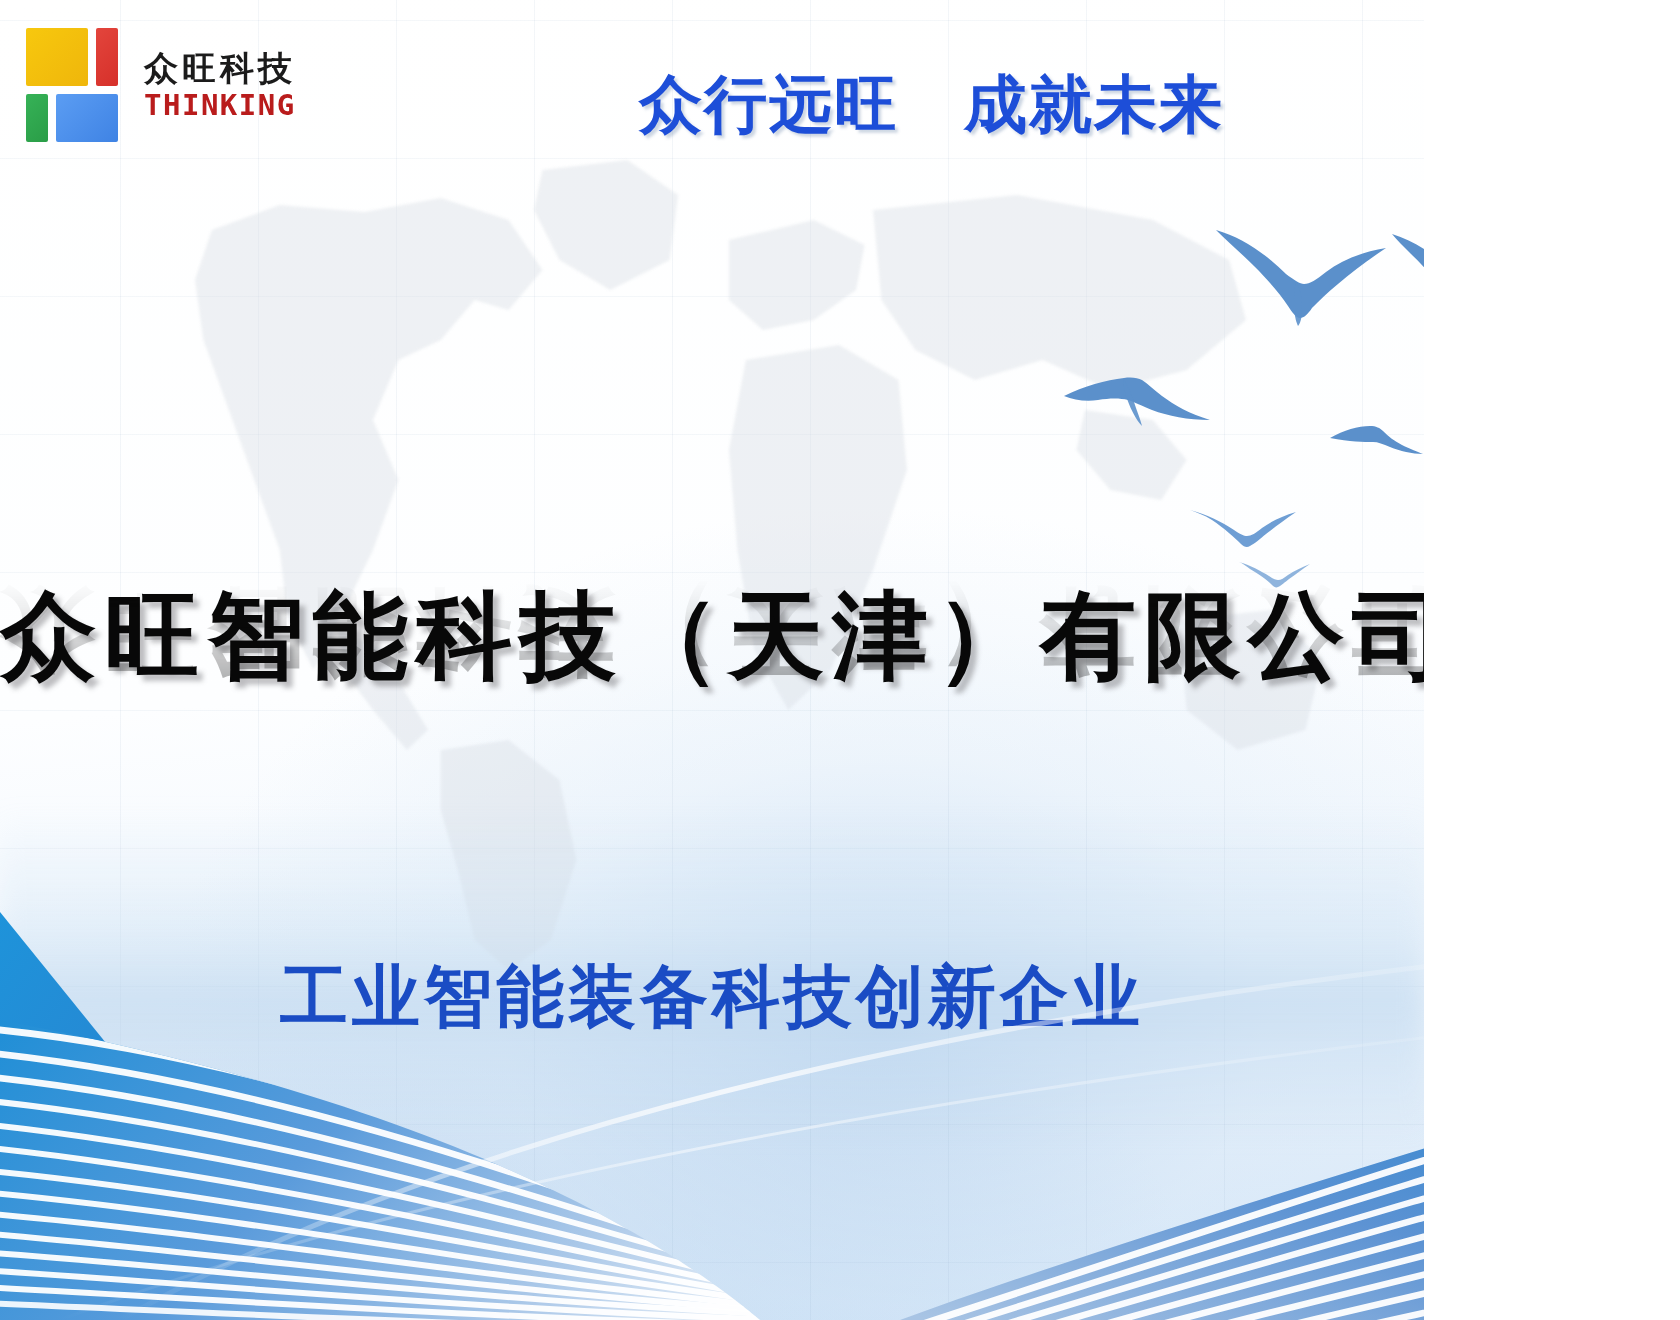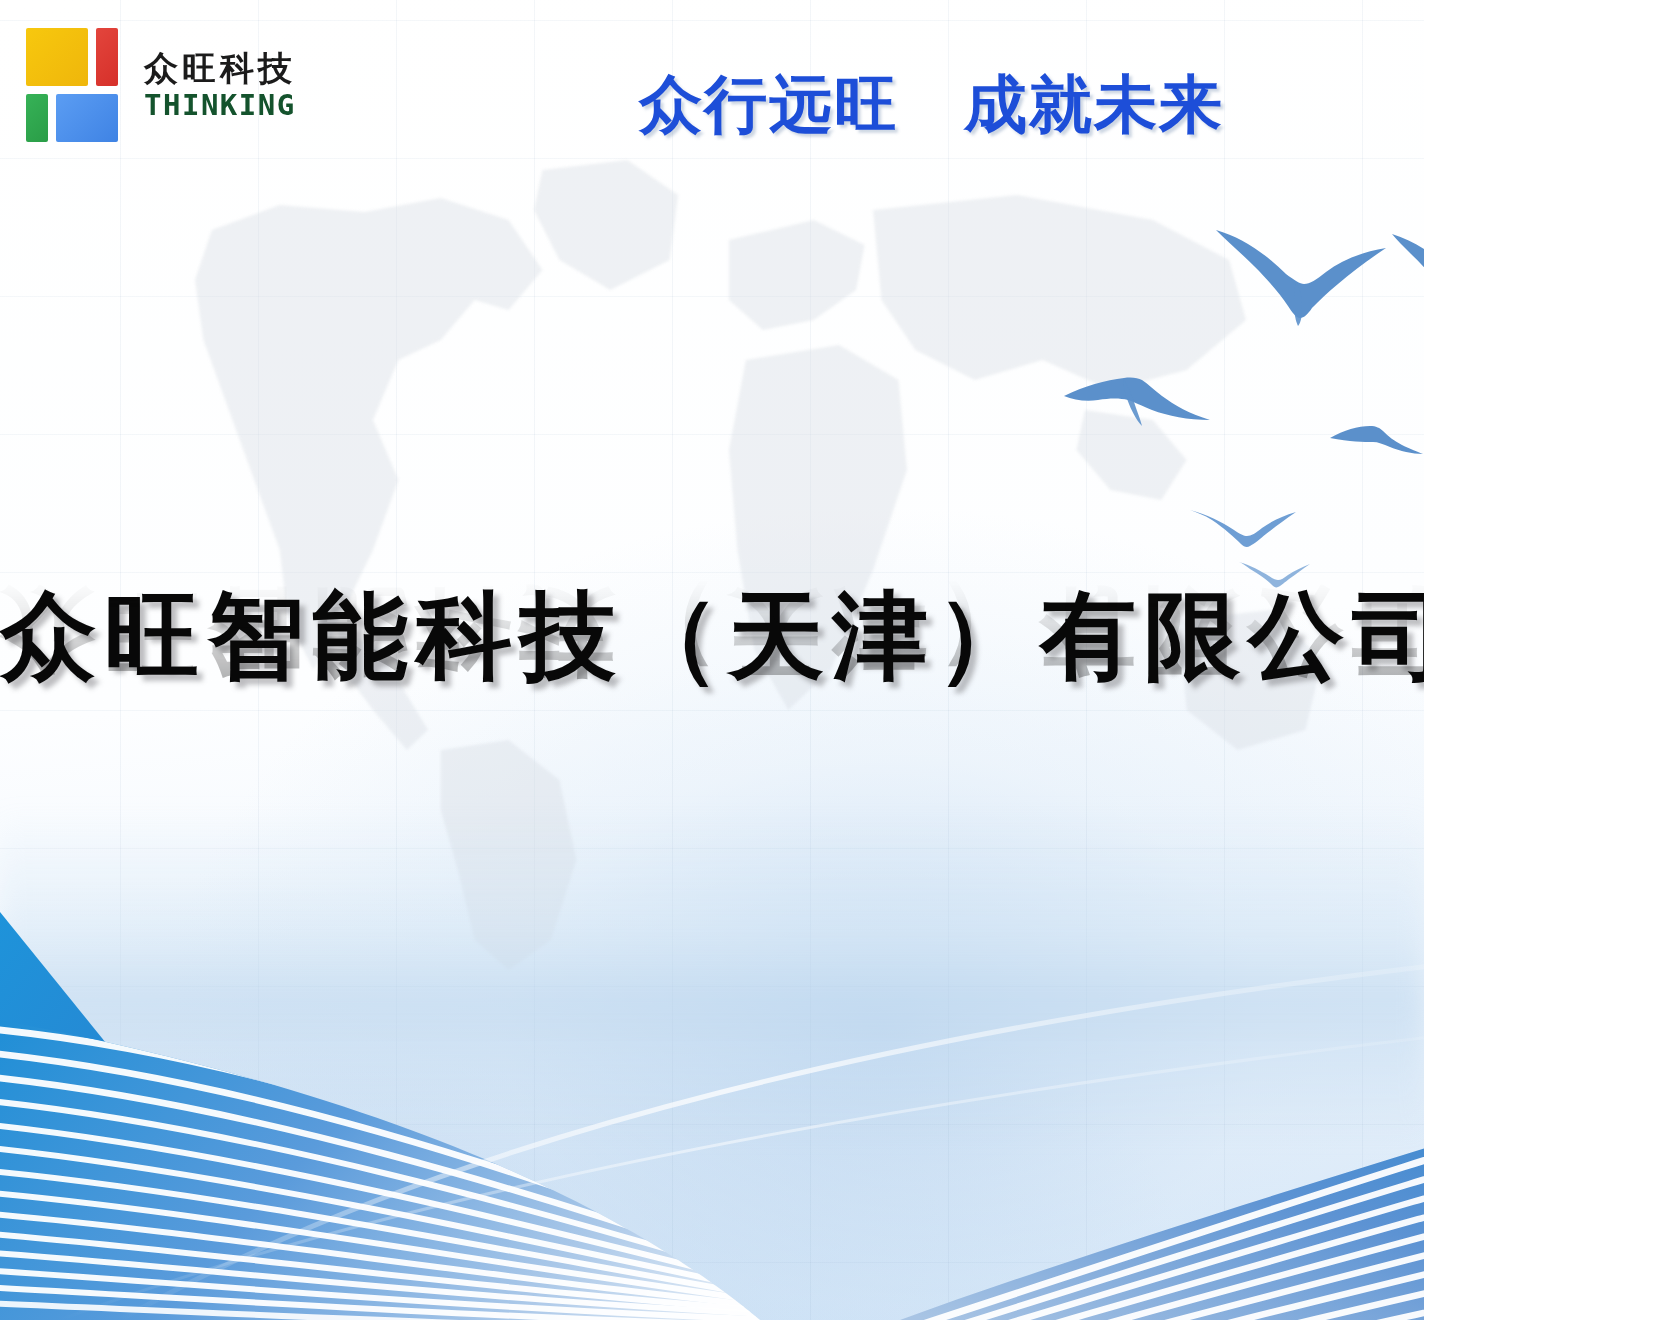--- a/index.html
+++ b/index.html
@@ -94,21 +94,21 @@
     letter-spacing: 4px;
     font-weight: 700;
     color: #1b1b1b;
     line-height: 1;
     font-family: "DejaVu Sans", "Liberation Sans", sans-serif;
   }
   .logo-en {
     font-size: 29px;
     font-weight: 900;
     letter-spacing: 1.5px;
-    color: #14532d;
+    color: #b91c1c;
     line-height: 1;
     font-family: "DejaVu Sans Mono", "Liberation Mono", monospace;
   }
 
   
   .tagline {
     position: absolute;
     right: 200px;
     top: 62px;
     font-size: 63px;
@@ -258,20 +258,21 @@
         <path d="M1 6 C12 9 23 15 31 20 C35 23 38 24 40 24 C43 24 46 22 50 19 C56 15 64 11 72 8 C64 13 57 19 51 23 C47 26 43 30 40 31 C38 32 36 31 34 29 C29 24 21 18 12 13 C8 10 4 7 1 6 Z"></path>
       </g>
     </svg>
   </div>
 
   <div class="title-block">
     <div class="title-main">众旺智能科技（天津）有限公司</div>
     <div class="title-reflect">众旺智能科技（天津）有限公司</div>
   </div>
 
+  <div class="subtitle">工业智能装备科技创新企业</div>
 
   <div class="deco">
     <svg viewBox="0 0 1680 420" preserveAspectRatio="none" aria-hidden="true">
       <defs>
         <linearGradient id="gLeftWedge" x1="0" y1="0" x2="1" y2="1">
           <stop offset="0%" stop-color="#1e93da"></stop>
           <stop offset="60%" stop-color="#2b82cf"></stop>
           <stop offset="100%" stop-color="#4f9ad8"></stop>
         </linearGradient>
         <linearGradient id="gLeftBand" x1="0" y1="0" x2="1" y2="0.35">

